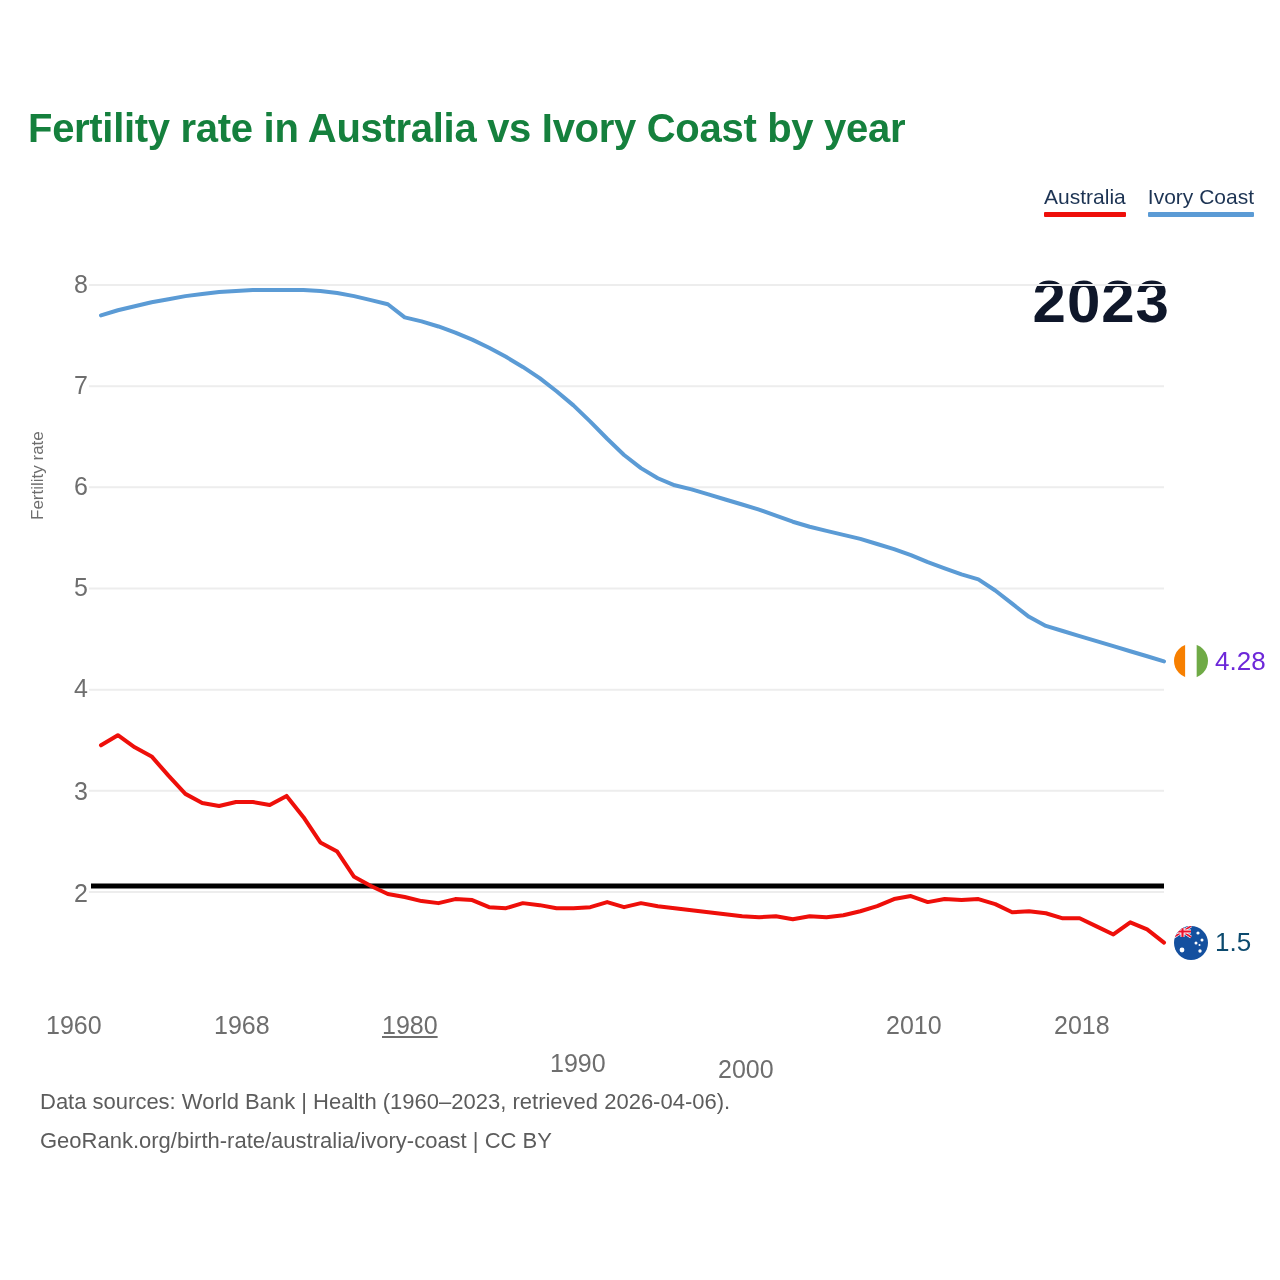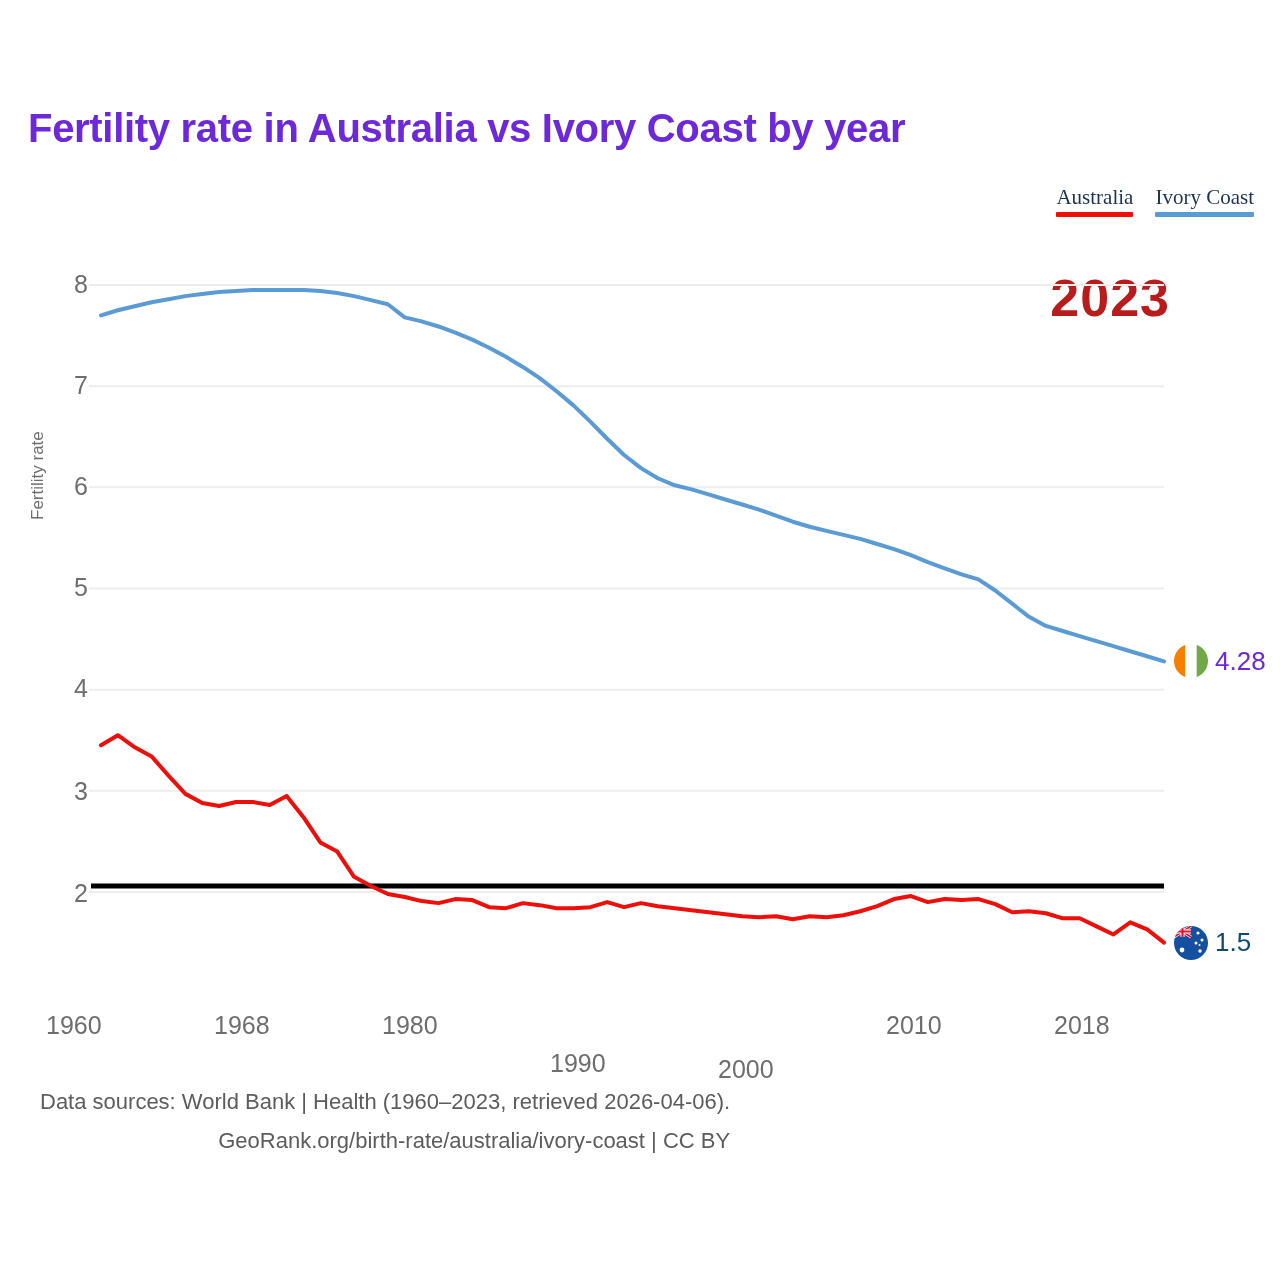--- a/index.html
+++ b/index.html
@@ -17,32 +17,31 @@
   #root {
     position: absolute;
     inset: 0;
   }
   .chart-title {
     position: absolute;
     left: 28px;
     top: 106px;
     font-size: 40px;
     font-weight: bold;
-    color: #6d28d9;
+    color: #15803d;
     letter-spacing: -0.3px;
     white-space: nowrap;
   }
   .legend {
     position: absolute;
     right: 26px;
     top: 185px;
     display: flex;
     gap: 22px;
     align-items: flex-start;
-    font-family: Liberation Serif, serif;
   }
   .legend-item {
     display: flex;
     flex-direction: column;
     align-items: center;
     cursor: pointer;
   }
   .legend-label {
     font-size: 21px;
     color: #1c3353;
@@ -52,23 +51,23 @@
   .legend-rule {
     height: 5px;
     width: 100%;
     margin-top: 3px;
     border-radius: 1px;
   }
   .year-watermark {
     position: absolute;
     right: 110px;
     top: 272px;
-    font-size: 52px;
+    font-size: 60px;
     font-weight: bold;
-    color: #b91c1c;
+    color: #0f172a;
     letter-spacing: 1px;
     line-height: 1;
   }
   .plot-svg {
     position: absolute;
     left: 0;
     top: 0;
   }
   .y-axis-title {
     position: absolute;
@@ -114,21 +113,21 @@
     flex: 0 0 auto;
   }
   .footer {
     position: absolute;
     left: 40px;
     top: 1082px;
     font-size: 22px;
     color: #5c5c5c;
     line-height: 39px;
   }
-  .footer div { white-space: nowrap; text-align: right; }
+  .footer div { white-space: nowrap; }
 </style>
 </head>
 <body>
 
 <div id="root">
 
   <div class="chart-title">Fertility rate in Australia vs Ivory Coast by year</div>
 
   <div class="legend">
     <div class="legend-item">
@@ -148,21 +147,21 @@
   <div class="tick-label ytick" style="left:48px; top:270px;">8</div>
   <div class="tick-label ytick" style="left:48px; top:371px;">7</div>
   <div class="tick-label ytick" style="left:48px; top:472px;">6</div>
   <div class="tick-label ytick" style="left:48px; top:573px;">5</div>
   <div class="tick-label ytick" style="left:48px; top:674px;">4</div>
   <div class="tick-label ytick" style="left:48px; top:777px;">3</div>
   <div class="tick-label ytick" style="left:48px; top:879px;">2</div>
 
   <div class="tick-label xtick" style="left:46px; top:1011px;">1960</div>
   <div class="tick-label xtick" style="left:214px; top:1011px;">1968</div>
-  <div class="tick-label xtick" style="left:382px; top:1011px;">1980</div>
+  <div class="tick-label xtick" style="left:382px; top:1011px;text-decoration:underline;">1980</div>
   <div class="tick-label xtick" style="left:550px; top:1049px;">1990</div>
   <div class="tick-label xtick" style="left:718px; top:1055px;">2000</div>
   <div class="tick-label xtick" style="left:886px; top:1011px;">2010</div>
   <div class="tick-label xtick" style="left:1054px; top:1011px;">2018</div>
 
   <svg class="plot-svg" id="plot" width="1280" height="1280">
       <line x1="89" x2="1164" y1="892" y2="892" stroke="#ededed" stroke-width="2"></line>
       <line x1="89" x2="1164" y1="790.8333333333334" y2="790.8333333333334" stroke="#ededed" stroke-width="2"></line>
       <line x1="89" x2="1164" y1="689.6666666666666" y2="689.6666666666666" stroke="#ededed" stroke-width="2"></line>
       <line x1="89" x2="1164" y1="588.5" y2="588.5" stroke="#ededed" stroke-width="2"></line>

